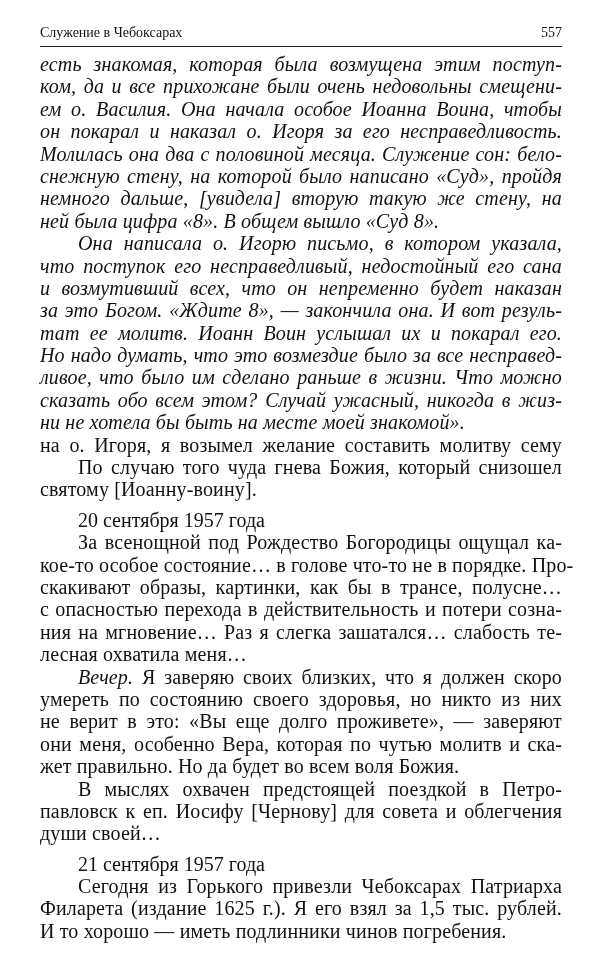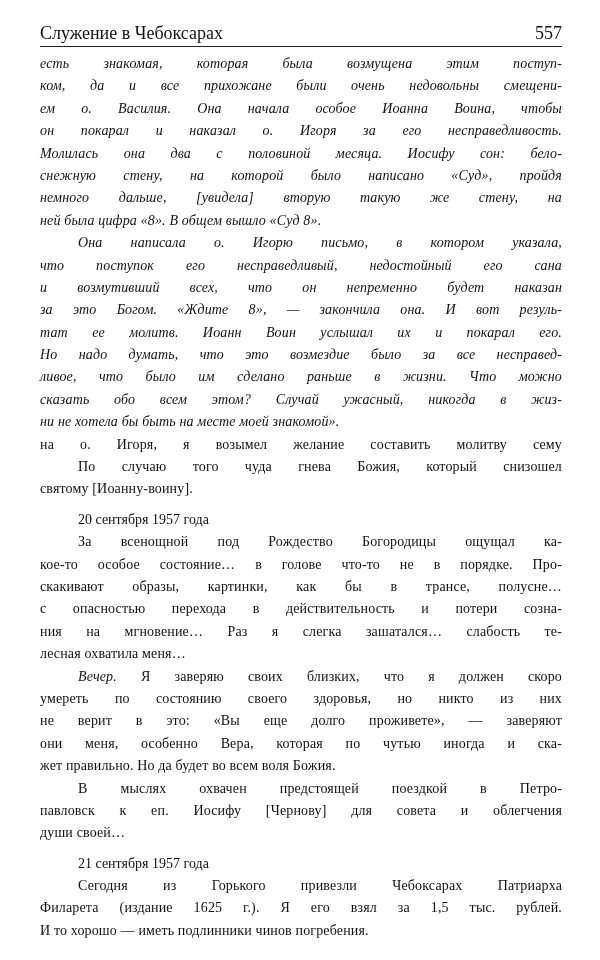--- a/index.html
+++ b/index.html
@@ -22,32 +22,32 @@
       width: 522px;
     }
     .running-head {
       position: absolute;
       left: 0;
       top: 20px;
       width: 522px;
       height: 26px;
       border-bottom: 1.5px solid #222;
       font-family: "Liberation Serif", serif;
-      font-size: 18px;
+      font-size: 14px;
       line-height: 22px;
     }
     .running-head .title { position: absolute; left: 0; top: 2px; }
     .running-head .folio { position: absolute; right: 0; top: 2px; }
     .body-text {
       position: absolute;
       left: 0;
       top: 53px;
       width: 522px;
       font-family: "Liberation Serif", serif;
-      font-size: 14px;
+      font-size: 20px;
       line-height: 22.4px;
     }
     .line {
       display: block;
       white-space: nowrap;
       height: 22.4px;
       text-align: justify;
       text-align-last: justify;
       letter-spacing: 0.15px;
     }
@@ -72,21 +72,21 @@
     <span class="folio">557</span>
   </div>
 
   <div class="body-text">
 
     <div class="italic">
       <span class="line">есть знакомая, которая была возмущена этим поступ-</span>
       <span class="line">ком, да и все прихожане были очень недовольны смещени-</span>
       <span class="line">ем о. Василия. Она начала особое Иоанна Воина, чтобы</span>
       <span class="line">он покарал и наказал о. Игоря за его несправедливость.</span>
-      <span class="line">Молилась она два с половиной месяца. Иосифу сон: бело-</span>
+      <span class="line">Молилась она два с половиной месяца. Служение сон: бело-</span>
       <span class="line">снежную стену, на которой было написано «Суд», пройдя</span>
       <span class="line">немного дальше, [увидела] вторую такую же стену, на</span>
       <span class="line last">ней была цифра «8». В общем вышло «Суд 8».</span>
 
       <span class="line indent">Она написала о. Игорю письмо, в котором указала,</span>
       <span class="line">что поступок его несправедливый, недостойный его сана</span>
       <span class="line">и возмутивший всех, что он непременно будет наказан</span>
       <span class="line">за это Богом. «Ждите 8», — закончила она. И вот резуль-</span>
       <span class="line">тат ее молитв. Иоанн Воин услышал их и покарал его.</span>
       <span class="line">Но надо думать, что это возмездие было за все несправед-</span>
@@ -110,21 +110,21 @@
       <span class="line">скакивают образы, картинки, как бы в трансе, полусне…</span>
       <span class="line">с опасностью перехода в действительность и потери созна-</span>
       <span class="line">ния на мгновение… Раз я слегка зашатался… слабость те-</span>
       <span class="line last">лесная охватила меня…</span>
     </div>
 
     <div>
       <span class="line indent"><em>Вечер.</em><span> Я заверяю своих близких, что я должен скоро</span></span>
       <span class="line">умереть по состоянию своего здоровья, но никто из них</span>
       <span class="line">не верит в это: «Вы еще долго проживете», — заверяют</span>
-      <span class="line">они меня, особенно Вера, которая по чутью иногда и ска-</span>
+      <span class="line">они меня, особенно Вера, которая по чутью молитв и ска-</span>
       <span class="line last">жет правильно. Но да будет во всем воля Божия.</span>
     </div>
 
     <div>
       <span class="line indent">В мыслях охвачен предстоящей поездкой в Петро-</span>
       <span class="line">павловск к еп. Иосифу [Чернову] для совета и облегчения</span>
       <span class="line last">души своей…</span>
     </div>
 
     <span class="gap"></span>

